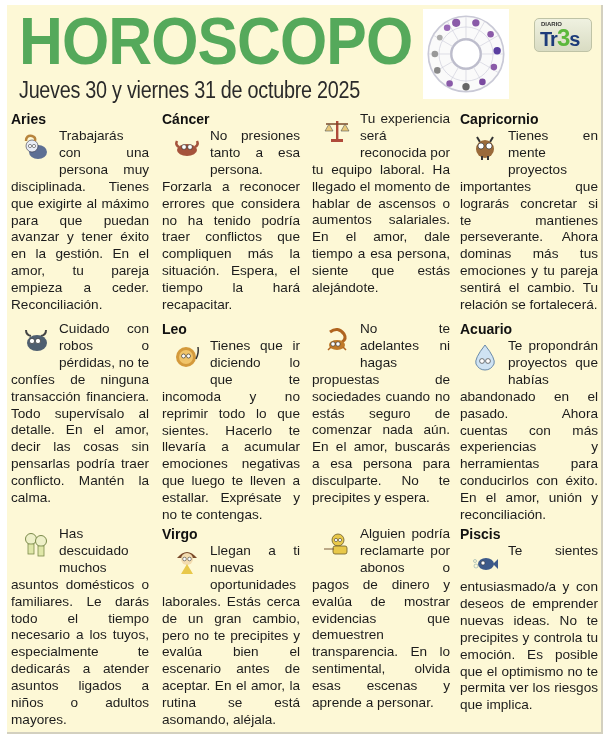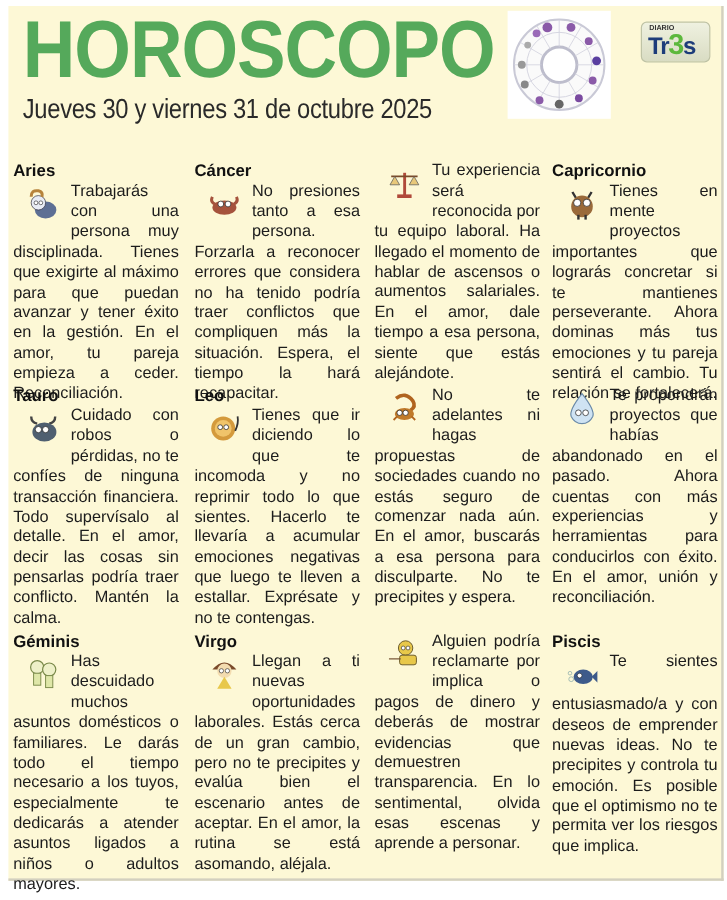--- a/index.html
+++ b/index.html
@@ -76,21 +76,21 @@
       margin: 4px 10px 2px 12px;
       display: flex; align-items: center; justify-content: center;
     }
     .sign .ico svg { width: 26px; height: 28px; }
     .sign p { hyphens: manual; }
 
     .c1 { left: 4px; }
     .c2 { left: 155px; }
     .c3 { left: 305px; }
     .c4 { left: 453px; }
-    .r1 { top: 0px; margin-top: 23px; }
+    .r1 { top: 0px; }
     .r2 { top: 210px; }
     .r3 { top: 415px; }
   </style>
 </head>
 <body>
 
 <div class="panel">
 
   <div class="header">
     <div class="title">HOROSCOPO</div>
@@ -188,21 +188,20 @@
             <circle cx="9" cy="13" r="3" fill="#fff" stroke="#222" stroke-width="0.6"></circle>
             <circle cx="17" cy="13" r="3" fill="#fff" stroke="#222" stroke-width="0.6"></circle>
             <rect x="9" y="23" width="2" height="4" fill="#333"></rect>
             <rect x="15" y="23" width="2" height="4" fill="#333"></rect>
           </svg>
       </span>
       <p>Tienes en mente proyectos importantes que lograrás concretar si te mantienes perseverante. Ahora dominas más tus emociones y tu pareja sentirá el cambio. Tu relación se fortalecerá.</p>
     </div>
 
     <div class="sign c1 r2">
-      <span class="name">Tauro</span>
       <span class="ico">
         <svg viewBox="0 0 26 28">
             <path d="M3 4 q0 5 5 6 M23 4 q0 5 -5 6" stroke="#444" stroke-width="2" fill="none"></path>
             <ellipse cx="14" cy="17" rx="10" ry="8" fill="#4f5f70"></ellipse>
             <circle cx="9" cy="15" r="2.6" fill="#fff" stroke="#222" stroke-width="0.6"></circle>
             <circle cx="15" cy="15" r="2.6" fill="#fff" stroke="#222" stroke-width="0.6"></circle>
           </svg>
       </span>
       <p>Cuidado con robos o pérdidas, no te confíes de ninguna transacción financiera. Todo supervísalo al detalle. En el amor, decir las cosas sin pensarlas podría traer conflicto. Mantén la calma.</p>
     </div>
@@ -228,32 +227,32 @@
             <ellipse cx="13" cy="19" rx="8" ry="5" fill="#c07a2a"></ellipse>
             <circle cx="9" cy="18" r="2.2" fill="#fff" stroke="#222" stroke-width="0.6"></circle>
             <circle cx="14" cy="18" r="2.2" fill="#fff" stroke="#222" stroke-width="0.6"></circle>
             <path d="M4 24 l3 -3 M22 24 l-3 -3" stroke="#b0641f" stroke-width="1.5"></path>
           </svg>
       </span>
       <p>No te adelantes ni hagas propuestas de sociedades cuando no estás seguro de comenzar nada aún. En el amor, buscarás a esa persona para disculparte. No te precipites y espera.</p>
     </div>
 
     <div class="sign c4 r2">
+      <span class="name">Acuario</span>
       <span class="ico">
         <svg viewBox="0 0 26 28">
             <path d="M13 2 q-11 14 -9 19 q3 6 9 6 q6 0 9 -6 q2 -5 -9 -19 z" fill="#cfe3f3" stroke="#6a8aa8" stroke-width="1"></path>
             <circle cx="10" cy="18" r="2.4" fill="#fff" stroke="#222" stroke-width="0.6"></circle>
             <circle cx="16" cy="18" r="2.4" fill="#fff" stroke="#222" stroke-width="0.6"></circle>
           </svg>
       </span>
       <p>Te propondrán proyectos que habías abandonado en el pasado. Ahora cuentas con más experiencias y herramientas para conducirlos con éxito. En el amor, unión y reconciliación.</p>
     </div>
 
     <div class="sign c1 r3">
-      <span class="name">Géminis</span>
       <span class="ico">
         <svg viewBox="0 0 26 28">
             <circle cx="8" cy="8" r="5.5" fill="#eef0c8" stroke="#7a8a4a" stroke-width="1"></circle>
             <circle cx="18" cy="10" r="5.5" fill="#eef0c8" stroke="#7a8a4a" stroke-width="1"></circle>
             <rect x="5" y="13" width="6" height="10" fill="#dfe7a8" stroke="#7a8a4a" stroke-width="0.8"></rect>
             <rect x="15" y="15" width="6" height="10" fill="#dfe7a8" stroke="#7a8a4a" stroke-width="0.8"></rect>
           </svg>
       </span>
       <p>Has descuidado muchos asuntos domésticos o familiares. Le darás todo el tiempo necesario a los tuyos, especialmente te dedicarás a atender asuntos ligados a niños o adultos mayores.</p>
     </div>
@@ -275,21 +274,21 @@
     <div class="sign c3 r3">
       <span class="ico">
         <svg viewBox="0 0 26 28">
             <circle cx="14" cy="9" r="6" fill="#e8c84a" stroke="#6a5a2a" stroke-width="0.8"></circle>
             <rect x="9" y="15" width="14" height="8" rx="2" fill="#e8c84a" stroke="#6a5a2a" stroke-width="0.8"></rect>
             <line x1="0" y1="18" x2="10" y2="18" stroke="#7a5a3a" stroke-width="1"></line>
             <circle cx="12" cy="9" r="1.6" fill="#fff" stroke="#222" stroke-width="0.5"></circle>
             <circle cx="16" cy="9" r="1.6" fill="#fff" stroke="#222" stroke-width="0.5"></circle>
           </svg>
       </span>
-      <p>Alguien podría reclamarte por implica o pagos de dinero y deberás de mostrar evidencias que demuestren transparencia. En lo sentimental, olvida esas escenas y aprende a personar.</p>
+      <p>Alguien podría reclamarte por abonos o pagos de dinero y evalúa de mostrar evidencias que demuestren transparencia. En lo sentimental, olvida esas escenas y aprende a personar.</p>
     </div>
 
     <div class="sign c4 r3">
       <span class="name">Piscis</span>
       <span class="ico">
         <svg viewBox="0 0 26 28">
             <circle cx="3" cy="13" r="1.5" fill="none" stroke="#8aa" stroke-width="0.6"></circle>
             <circle cx="4" cy="18" r="2" fill="none" stroke="#8aa" stroke-width="0.6"></circle>
             <ellipse cx="14" cy="16" rx="8" ry="6" fill="#3d5a8a"></ellipse>
             <path d="M21 16 l5 -5 v10 z" fill="#3d5a8a"></path>

